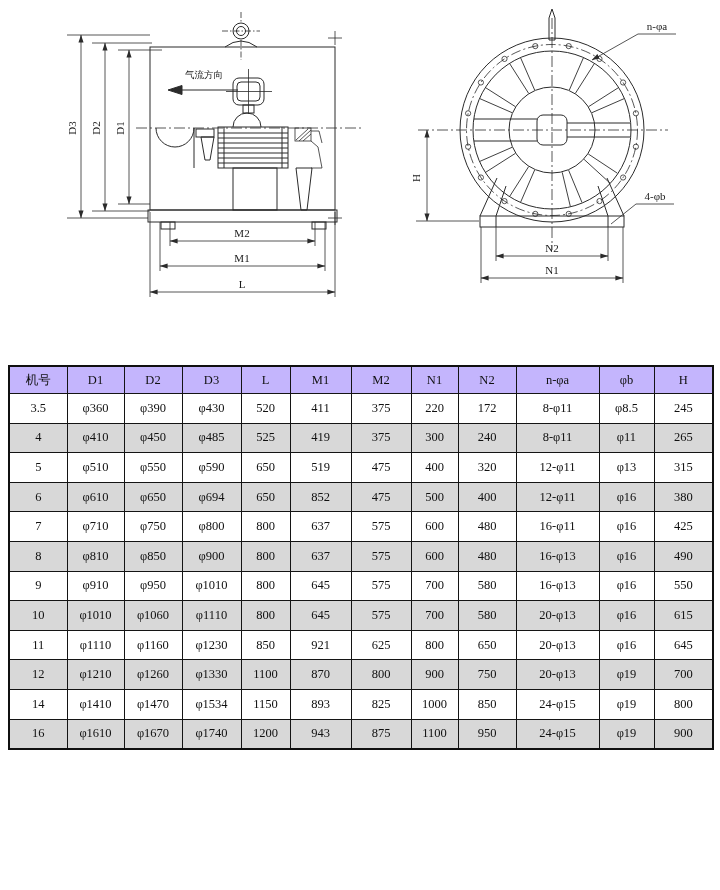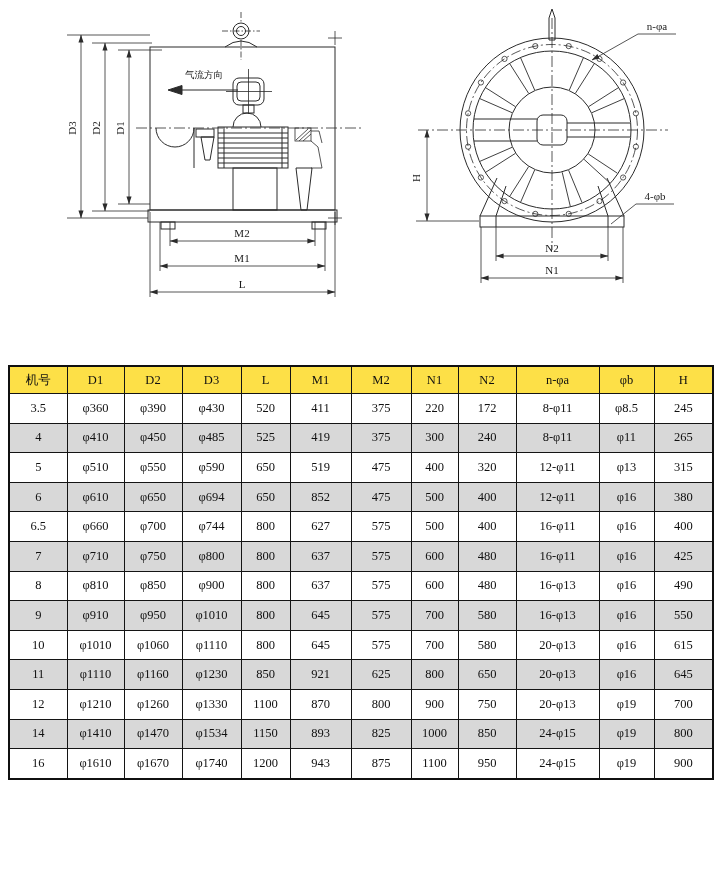--- a/index.html
+++ b/index.html
@@ -5,21 +5,21 @@
   html,body{margin:0;padding:0;background:#ffffff;}
   .sheet{width:720px;height:890px;background:#ffffff;position:relative;overflow:hidden;
          font-family:"Liberation Serif",serif;}
   .drawing{display:block;}
   svg text{fill:#1a1a1a;font-family:"Liberation Serif",serif;}
   svg .cjk{font-family:"DejaVu Sans",sans-serif;}
   .dim-table{border-collapse:collapse;table-layout:fixed;width:704px;margin:19px 8px 0 8px;
              font-size:12.5px;color:#101010;border:2px solid #101010;}
   .dim-table th,.dim-table td{border:1.5px solid #141414;text-align:center;vertical-align:middle;
              padding:0;font-weight:normal;white-space:nowrap;overflow:hidden;}
-  .dim-table th{height:26px;background:#fde047;}
+  .dim-table th{height:26px;background:#c4b5fd;}
   .dim-table td{height:28.6px;background:#ffffff;}
   .dim-table tbody tr:nth-child(even) td{background:#d8d8d8;}
 </style>
 </head>
 <body>
 
 <div class="sheet">
 
   <svg class="drawing" width="720" height="346" viewBox="0 0 720 346">
     <defs>
@@ -313,34 +313,20 @@
           <td>650</td>
           <td>852</td>
           <td>475</td>
           <td>500</td>
           <td>400</td>
           <td>12-φ11</td>
           <td>φ16</td>
           <td>380</td>
         </tr>
         <tr>
-          <td>6.5</td>
-          <td>φ660</td>
-          <td>φ700</td>
-          <td>φ744</td>
-          <td>800</td>
-          <td>627</td>
-          <td>575</td>
-          <td>500</td>
-          <td>400</td>
-          <td>16-φ11</td>
-          <td>φ16</td>
-          <td>400</td>
-        </tr>
-        <tr>
           <td>7</td>
           <td>φ710</td>
           <td>φ750</td>
           <td>φ800</td>
           <td>800</td>
           <td>637</td>
           <td>575</td>
           <td>600</td>
           <td>480</td>
           <td>16-φ11</td>

